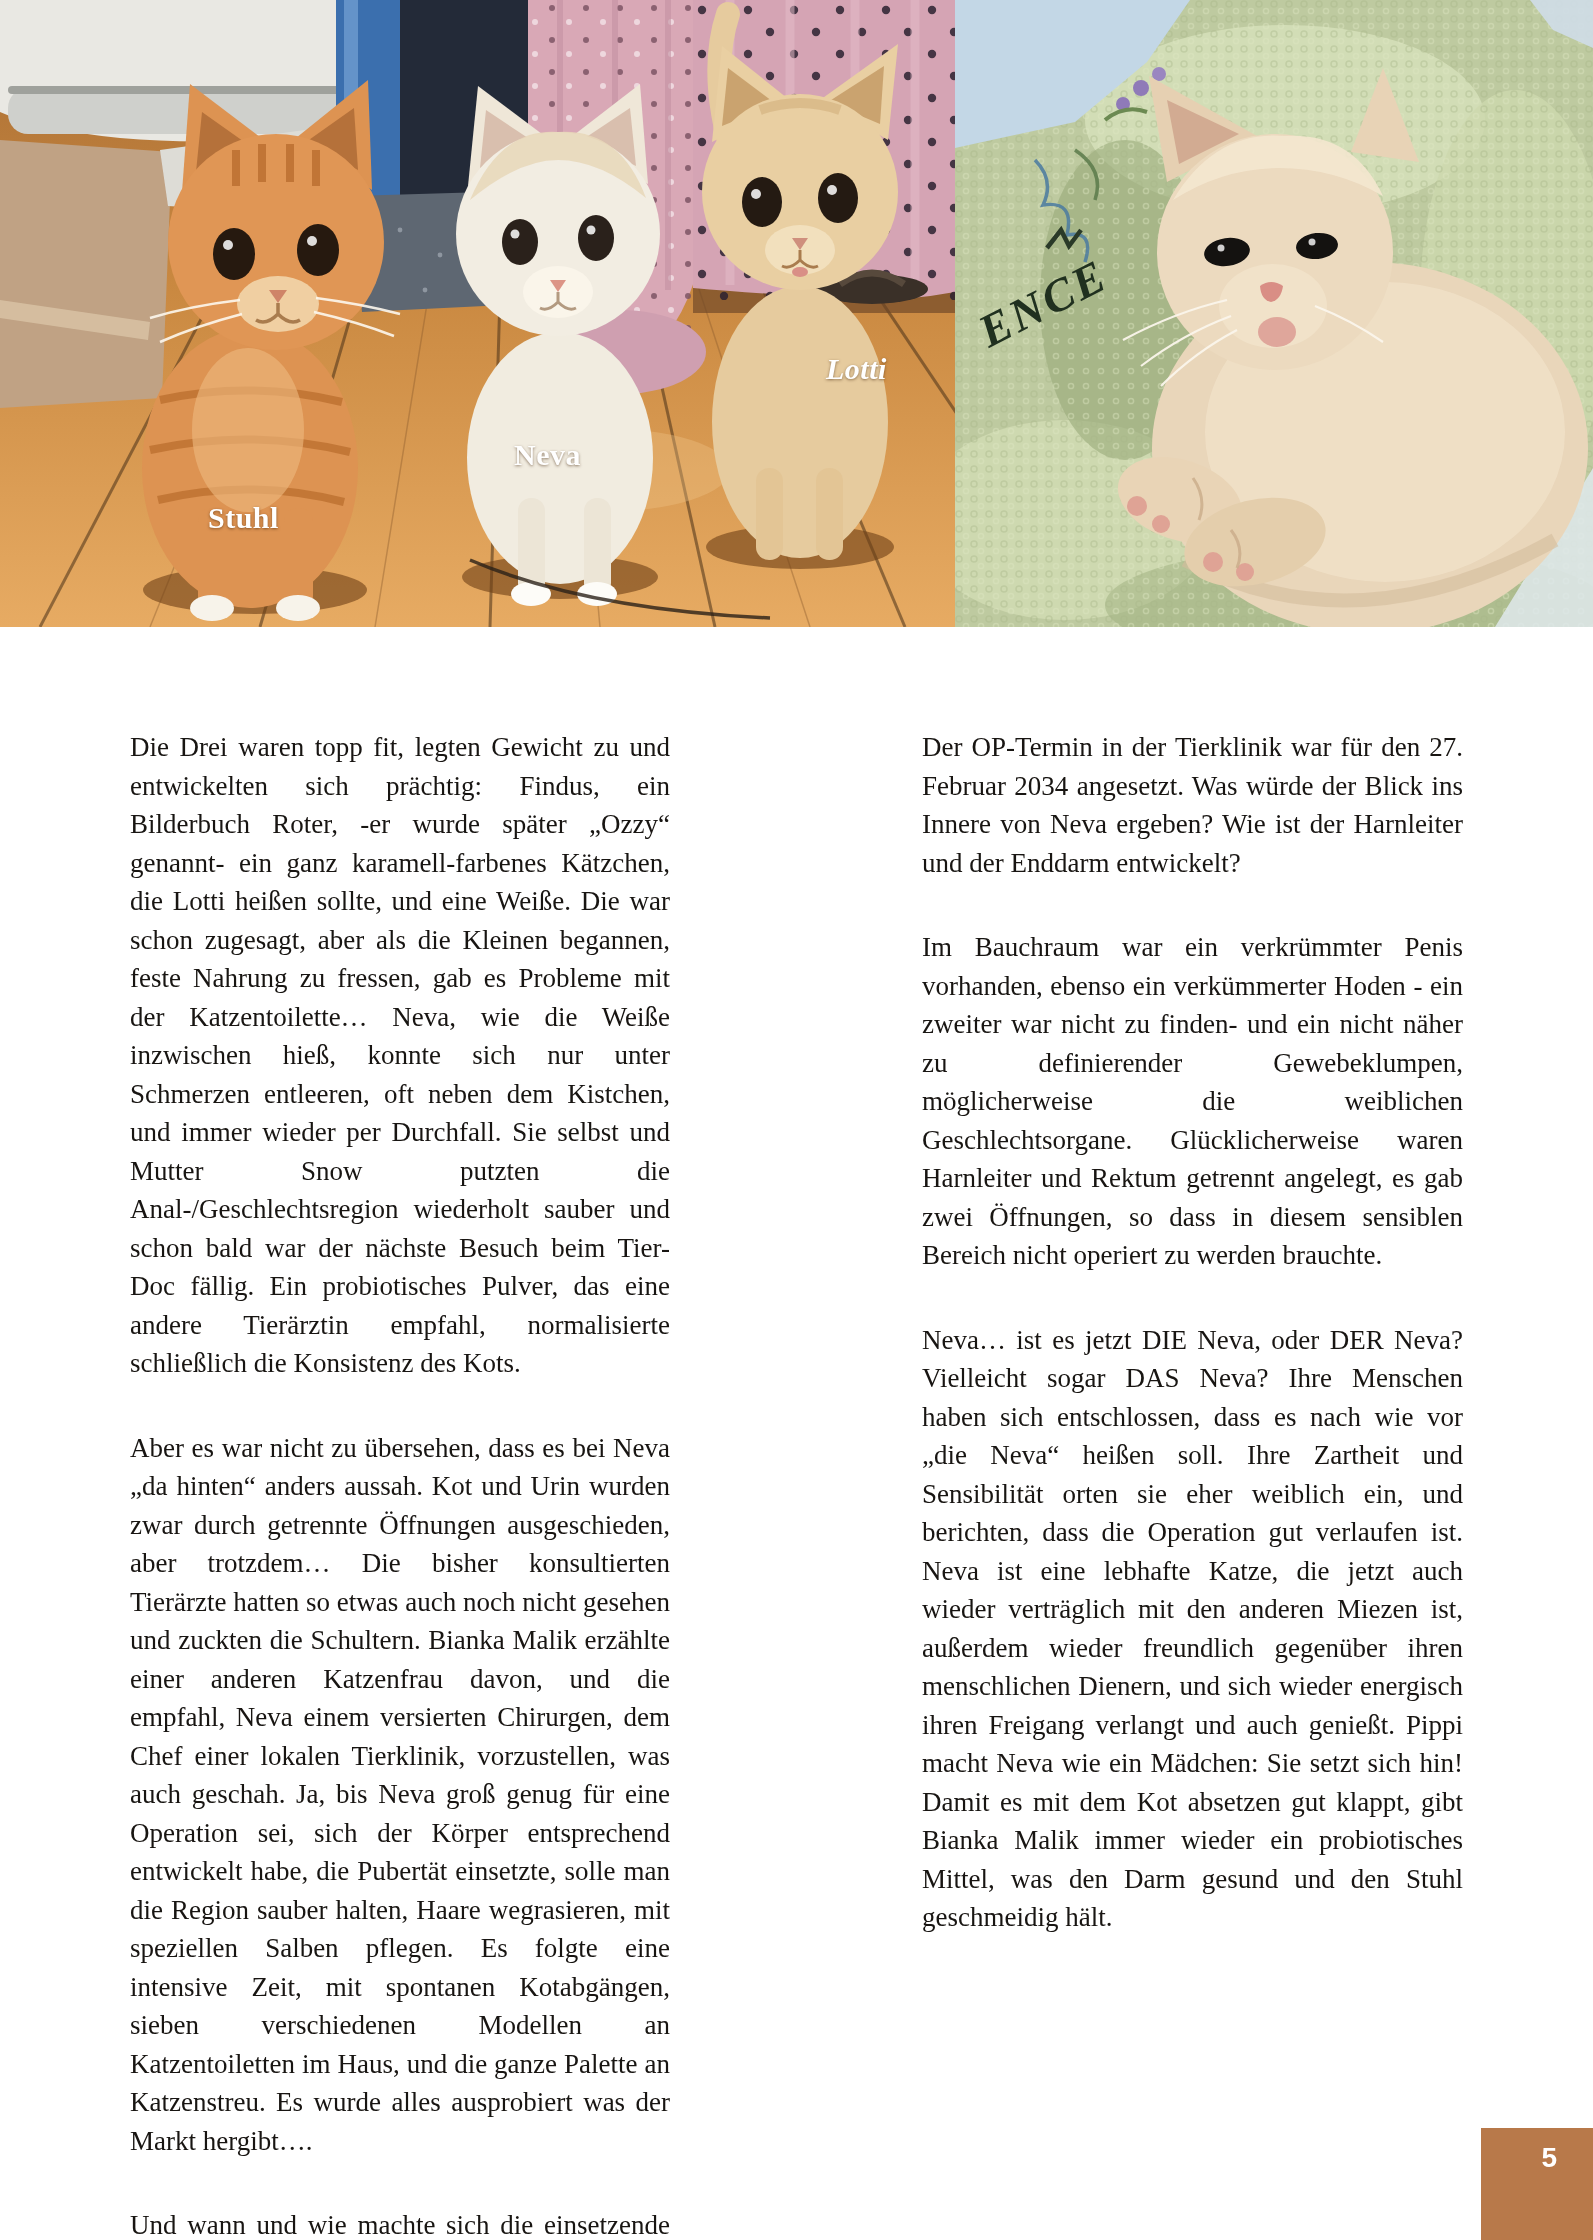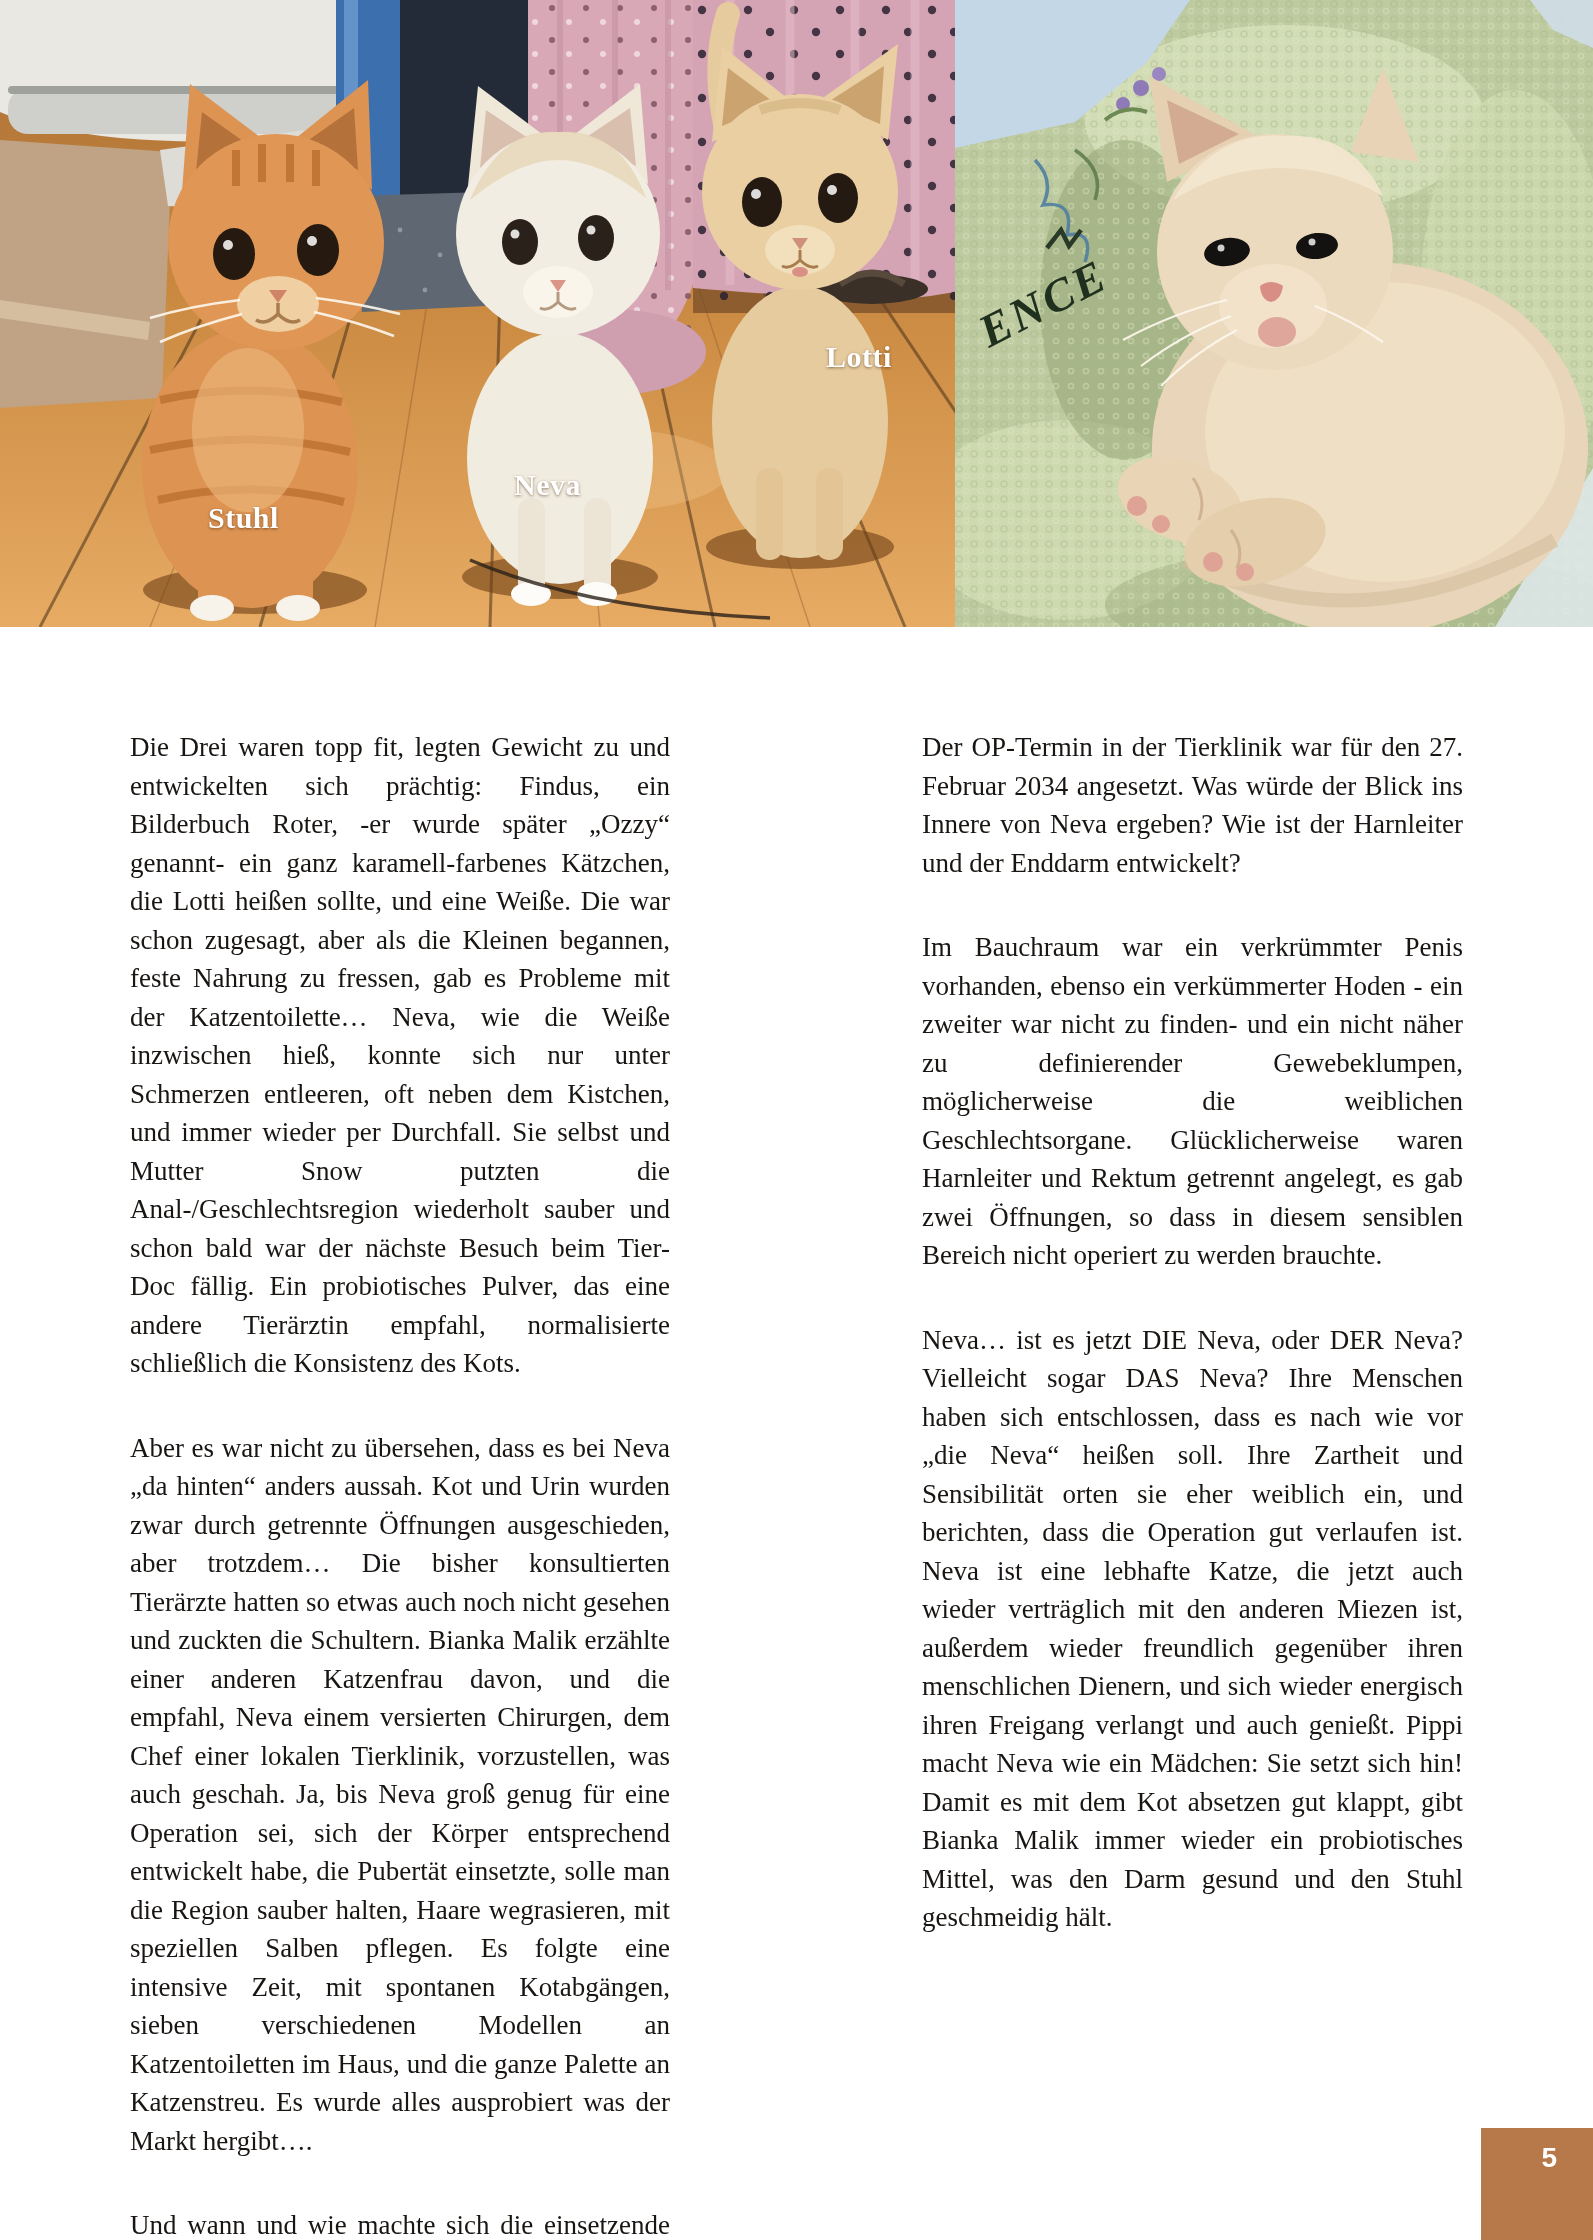--- a/index.html
+++ b/index.html
@@ -15,22 +15,22 @@
   .photo-left{position:absolute;left:0;top:0;width:955px;height:627px;overflow:hidden;}
   .photo-right{position:absolute;left:955px;top:0;width:638px;height:627px;overflow:hidden;}
   .photo-left svg,.photo-right svg{display:block;width:100%;height:100%;}
 
   .kitten-label{
     position:absolute;color:#ffffff;font-weight:bold;
     font-family:"Liberation Serif", serif;font-size:30px;line-height:1;
     text-shadow:0 1px 3px rgba(60,30,0,0.55);letter-spacing:0.5px;
   }
   .label-ozzy{left:208px;top:503px;}
-  .label-neva{left:514px;top:470px;}
-  .label-lotti{left:826px;top:342px;}
+  .label-neva{left:514px;top:440px;}
+  .label-lotti{left:826px;top:354px;font-style:italic;}
 
   
   .col{position:absolute;top:718px;color:#181512;}
   .col p{
     margin:10px 0 46px 0;font-size:27px;line-height:38.5px;
     text-align:justify;hyphens:auto;-webkit-hyphens:auto;
   }
   .col p:last-child{margin-bottom:0;}
   .col-left{left:130px;width:540px;}
   .col-right{left:922px;width:541px;}

